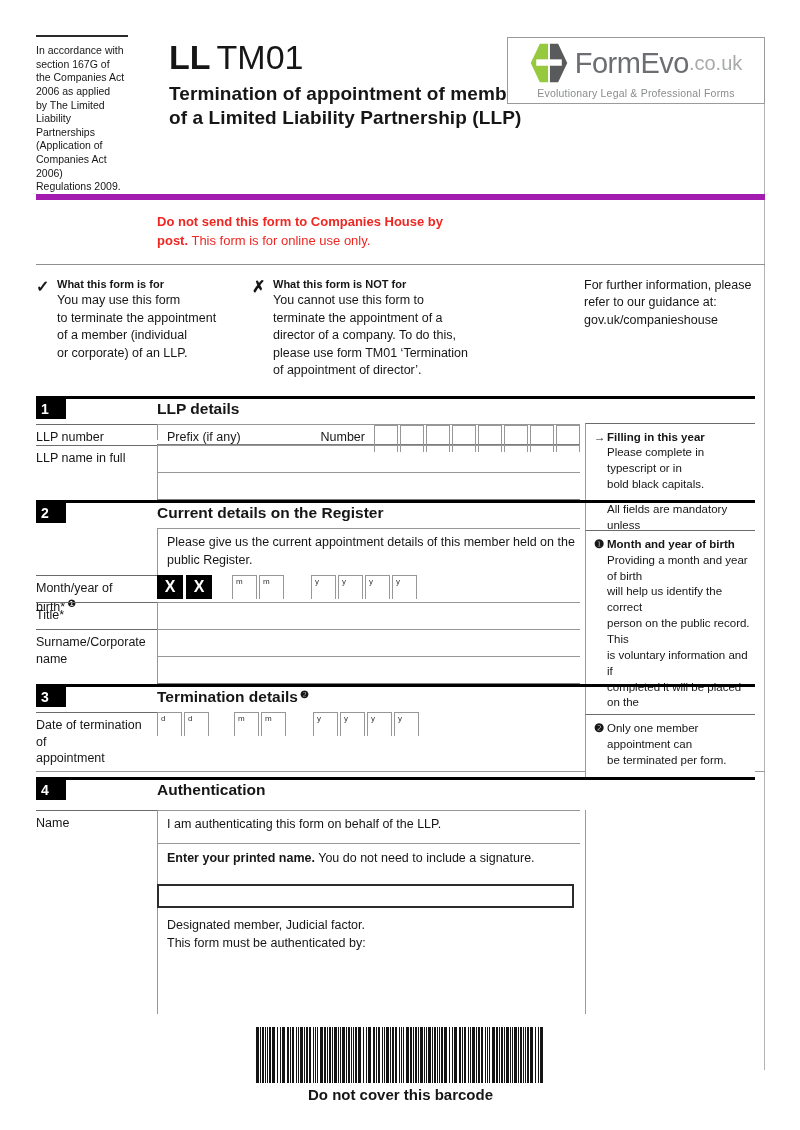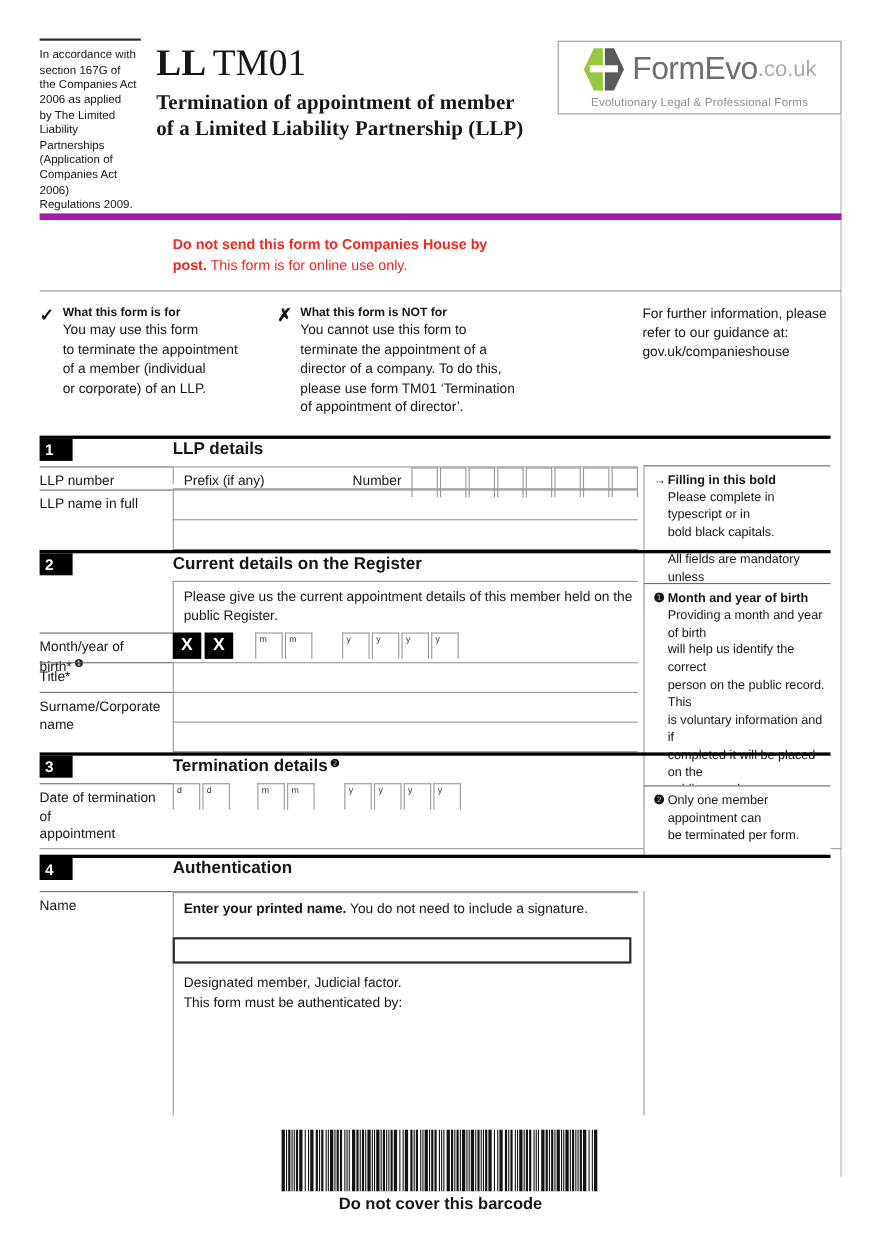--- a/index.html
+++ b/index.html
@@ -8,21 +8,21 @@
   #page { width:800px; height:1130px; position:relative; background:#fff; overflow:hidden; }
   .inner { padding:35px 35px 0 36px; position:relative; }
   .pre { white-space:pre-line; }
 
   
   .page-rborder { position:absolute; left:764px; top:38px; height:1032px; border-left:1px solid #b3b3b3; }
 
   
   .hrow { display:flex; position:relative; min-height:136px; }
   .legal { width:92px; border-top:2px solid #2a2a2a; padding-top:7px; font-size:10.5px; line-height:1.3; }
-  .titleblock { margin-left:14px; padding-top:5px;font-family:Liberation Serif, serif; }
+  .titleblock { margin-left:41px; padding-top:5px; }
   .code { font-size:34px; line-height:1.05; }
   .code-b { font-weight:bold; }
   .code-r { font-weight:normal; margin-left:6px; }
   .subtitle { font-size:19px; font-weight:bold; line-height:1.3; margin-top:6px; letter-spacing:.1px; }
   .logobox { position:absolute; right:0; top:2px; width:258px; height:67px; border:1px solid #9b9b9b; display:flex; flex-direction:column; align-items:center; justify-content:center; background:#fff; }
   .lrow { display:flex; align-items:center; }
   .lname { font-size:29px; color:#6d6e71; letter-spacing:-.5px; }
   .lsuffix { font-size:20px; color:#a8aaac; }
   .ltag { font-size:10.5px; color:#8a8c8e; margin-top:3px; letter-spacing:.2px; }
   .hexsvg { margin-right:7px; }
@@ -198,21 +198,21 @@
       <div class="row">
         <div class="rlabel">LLP name in full</div>
         <div class="rfield botline">
           <div class="namebox fbox"></div>
           <div class="namebox fbox"></div>
         </div>
       </div>
       <div class="note" style="top:27px; min-height:81px;">
         <div class="notehead">
             <span class="notemark">→</span>
-            <span>Filling in this bold</span>
+            <span>Filling in this year</span>
           </div>
         <div class="notebody pre" style="margin-left:13px">Please complete in typescript or in
 bold black capitals.</div>
         <div class="notegap"></div>
         <div class="notebody pre" style="margin-left:13px">All fields are mandatory unless
 specified or indicated by *</div>
       </div>
     </div>
 
     <div class="section">
@@ -302,20 +302,21 @@
     <div class="section" style="margin-top:5px;">
       <div class="secbar"></div>
       <div class="sechead">
         <div class="badge">4</div>
         <div class="sectitle">Authentication</div>
       </div>
       <div class="row" style="margin-top:5px;">
         <div class="rlabel">Name</div>
         <div class="rfield">
           <div class="s4wrap">
+            <div class="stmt">I am authenticating this form on behalf of the LLP.</div>
             <div class="prompt"><span class="b">Enter your printed name.</span><span> You do not need to include a signature.</span></div>
             <div class="inputbox"></div>
             <div class="authby">
               <div>Designated member, Judicial factor.</div>
               <div>This form must be authenticated by:</div>
             </div>
           </div>
         </div>
       </div>
       <div class="s4vline" style="top:33px;"></div>

